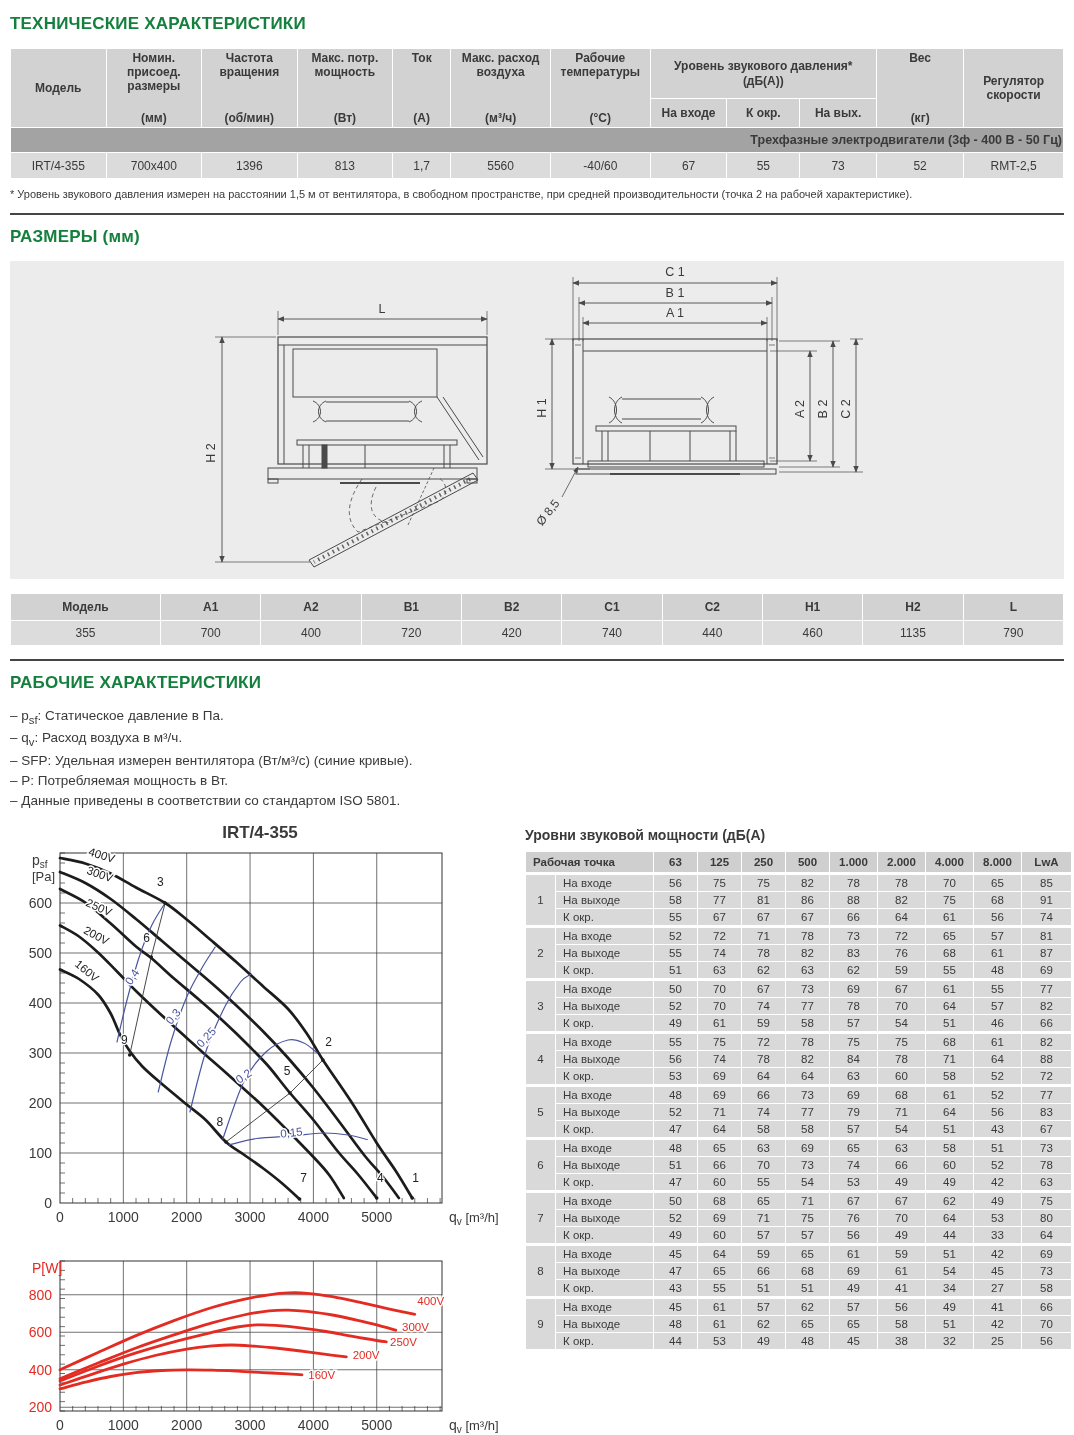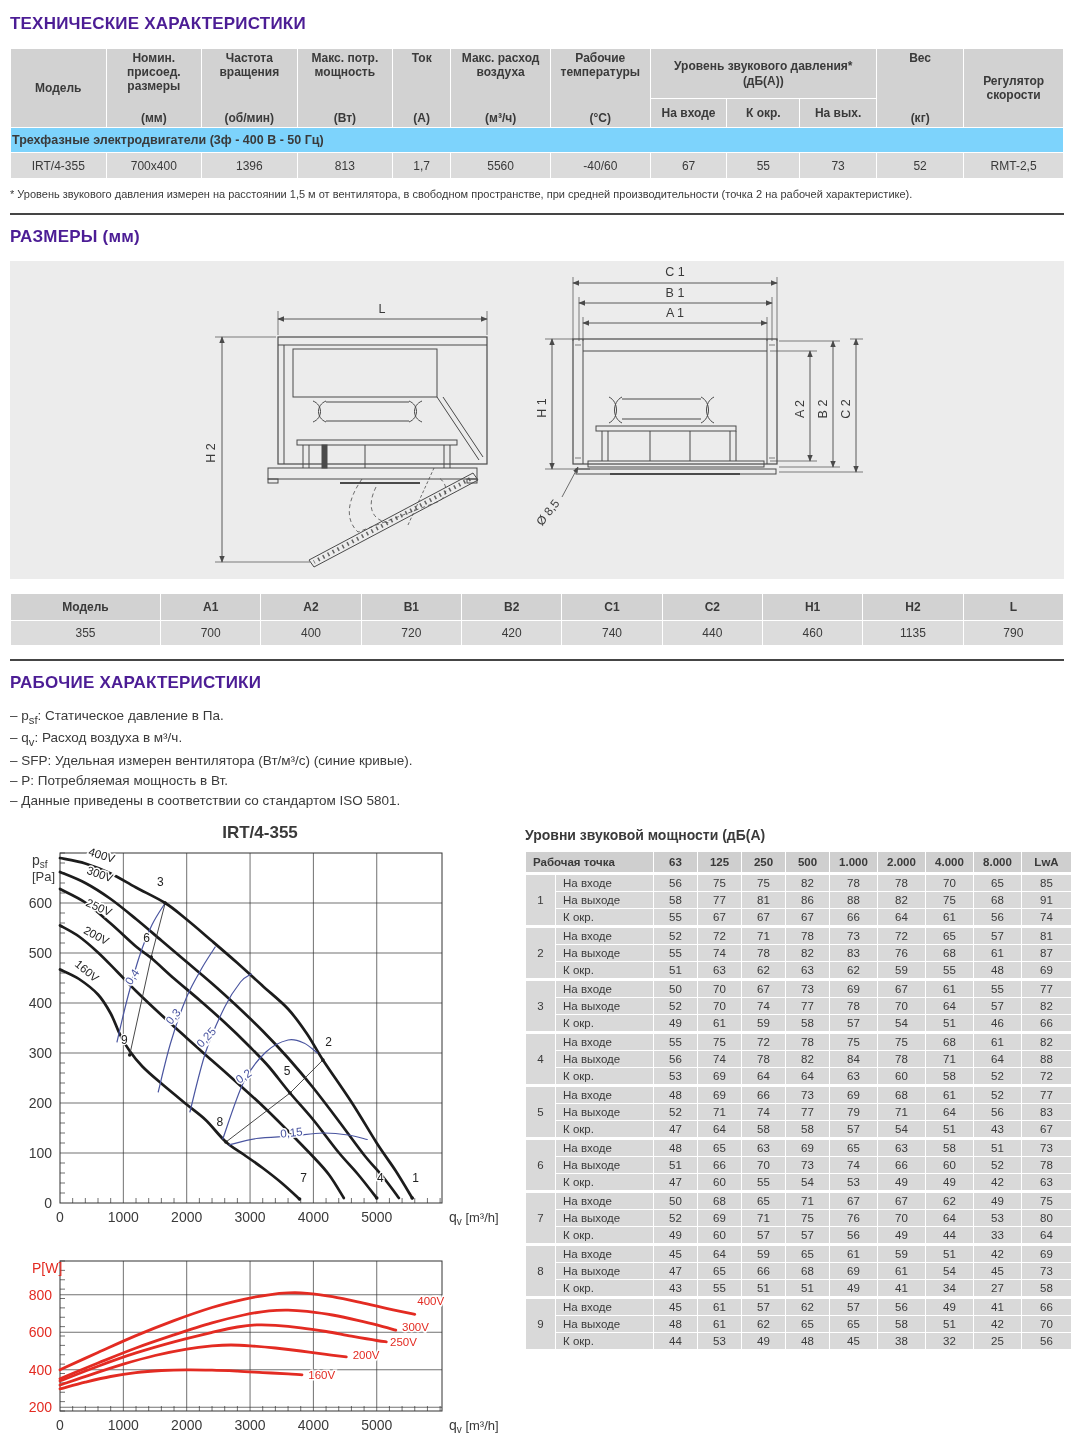--- a/index.html
+++ b/index.html
@@ -1,27 +1,27 @@
 <!DOCTYPE html>
 <html><head>
 <meta charset="utf-8">
 <style>
   html,body{margin:0;padding:0;background:#fff;}
   body{font-family:"Liberation Sans",sans-serif;color:#3a3a3a;}
   .page{width:1074px;box-sizing:border-box;padding:10px 10px 20px;background:#fff;}
-  h2.sec{font-size:17px;font-weight:700;margin:4px 0 14px;letter-spacing:.2px;color:#4c1d95;}
+  h2.sec{font-size:17px;font-weight:700;margin:4px 0 14px;letter-spacing:.2px;color:#15803d;}
   
   table.spec{width:100%;border-collapse:collapse;table-layout:fixed;font-size:12px;}
   .spec th,.spec td{border:1px solid #fff;vertical-align:middle;}
   .spec th{background:#d2d2d2;font-weight:700;padding:2px;}
   .spec .hcell{display:flex;flex-direction:column;justify-content:space-between;height:74px;text-align:center;line-height:1.18;}
   .spec .hcell.center{justify-content:center;}
   .spec .gcell{display:flex;flex-direction:column;justify-content:center;align-items:center;height:44px;text-align:center;line-height:1.2;}
   .spec tr.subrow th{height:24px;text-align:center;}
-  .spec tr.motor td{background:#7dd3fc;font-weight:700;text-align:left;height:22px;font-size:12.5px;}
+  .spec tr.motor td{background:#a3a3a3;font-weight:700;text-align:right;height:22px;font-size:12.5px;}
   .spec td.val{background:#dbdbdb;text-align:center;height:23px;}
   .footnote{font-size:11px;margin:9px 0 13px;color:#3a3a3a;}
   .divider{border:none;border-top:2px solid #454545;margin:13px 0 12px;}
   
   .panel{background:#ececec;margin-bottom:14px;font-size:0;}
   table.dims{width:100%;border-collapse:collapse;table-layout:fixed;font-size:12px;}
   .dims th,.dims td{border:1px solid #fff;text-align:center;}
   .dims th{background:#d2d2d2;font-weight:700;height:24px;}
   .dims td{background:#dcdcdc;height:22px;}
   

